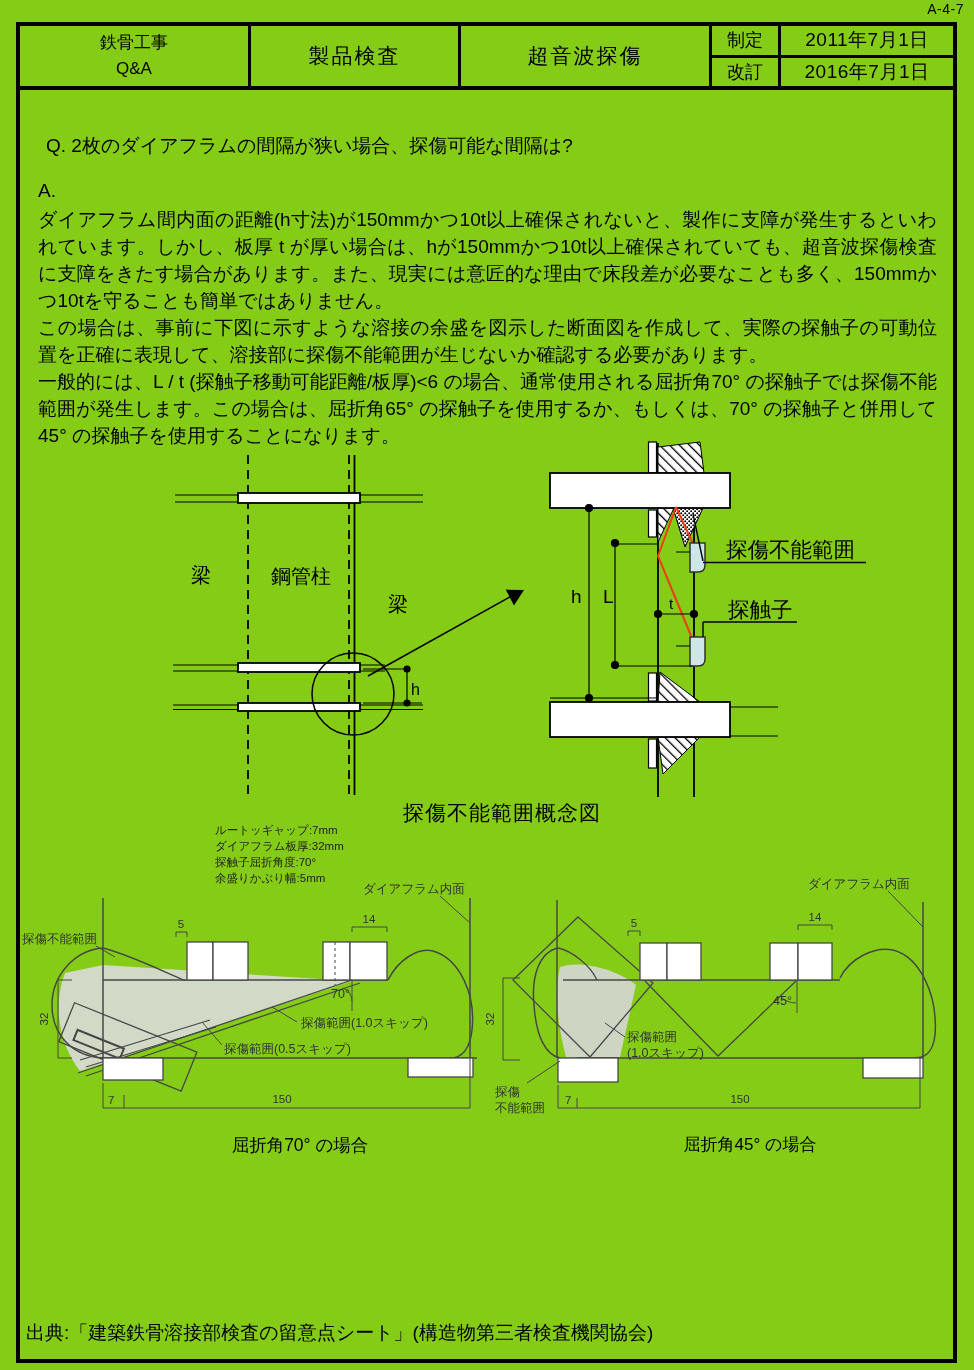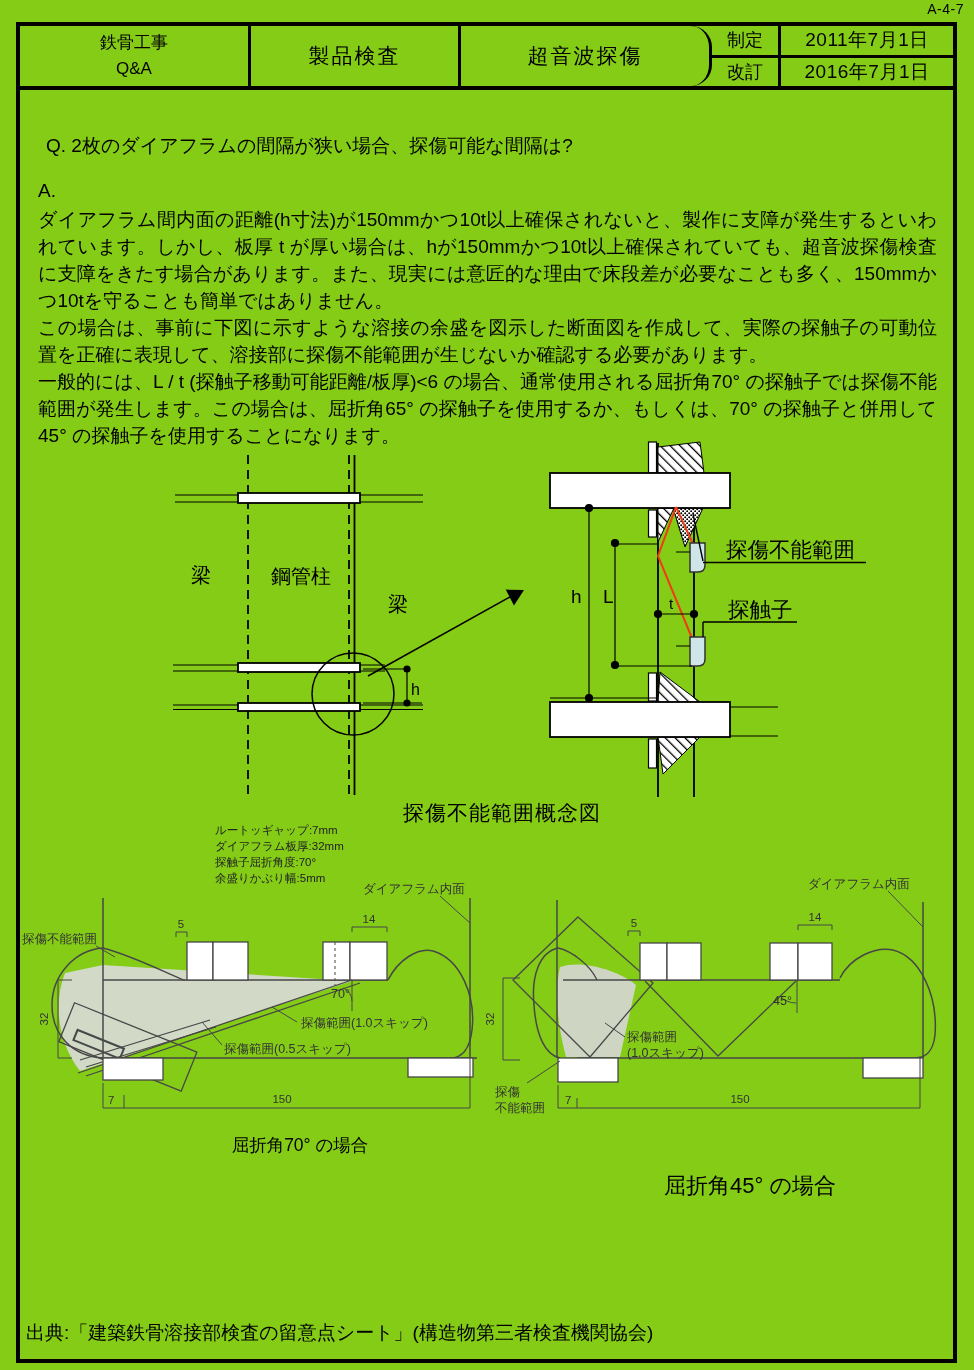--- a/index.html
+++ b/index.html
@@ -7,36 +7,36 @@
   .page {
     position:relative; width:974px; height:1370px; background:#84cc16;
     font-family:"Liberation Sans","DejaVu Sans",sans-serif; color:#000; overflow:hidden;
   }
   .doc-number { position:absolute; top:1px; right:10px; font-size:14px; letter-spacing:.5px; }
   .frame { position:absolute; left:16px; top:22px; width:941px; height:1341px; border:4px solid #000; }
   .header { position:absolute; left:20px; top:26px; width:933px; height:64px; border-bottom:4px solid #000; display:flex; }
   .hc { display:flex; align-items:center; justify-content:center; }
   .hc.c1 { width:231px; border-right:3px solid #000; flex-direction:column; font-size:17px; line-height:1.55; }
   .hc.c2 { width:210px; border-right:3px solid #000; font-size:21px; letter-spacing:2px; }
-  .hc.c3 { width:251px; border-right:3px solid #000; font-size:21px; letter-spacing:2px;border-radius:21px; }
+  .hc.c3 { width:251px; border-right:3px solid #000; font-size:21px; letter-spacing:2px; }
   .hgroup { flex:1; display:flex; flex-direction:column; }
   .hrow { flex:1; display:flex; }
   .hrow.bottom { border-top:3px solid #000; }
   .hlabel { width:69px; border-right:3px solid #000; display:flex; align-items:center; justify-content:center; font-size:18px; }
   .hvalue { flex:1; display:flex; align-items:center; justify-content:center; font-size:19px; letter-spacing:.5px; }
   .question { position:absolute; left:46px; top:133px; font-size:19px; }
   .answer-label { position:absolute; left:38px; top:180px; font-size:19px; }
   .answer-body { position:absolute; left:38px; top:206px; width:899px; font-size:19px; line-height:27px; text-align:justify; }
   .answer-body p { margin:0; }
   .fig-concept { position:absolute; left:20px; top:440px; }
   .fig-caption { position:absolute; left:267px; top:799px; width:470px; text-align:center; font-size:21px; letter-spacing:1px; }
   .notes { position:absolute; left:215px; top:822px; font-size:11.5px; line-height:16px; color:#222; }
   .fig-scan { position:absolute; left:20px; top:855px; }
   .caption-70 { position:absolute; left:180px; top:1133px; width:240px; text-align:center; font-size:17.5px; }
-  .caption-45 { position:absolute; left:630px; top:1171px; width:240px; text-align:center; font-size:22px; }
+  .caption-45 { position:absolute; left:630px; top:1133px; width:240px; text-align:center; font-size:17px; }
   .source { position:absolute; left:26px; top:1320px; font-size:19px; }
   svg text { font-family:"Liberation Sans","DejaVu Sans",sans-serif; }
 </style>
 </head>
 <body>
 
 <div class="page">
 
   <div class="doc-number">A-4-7</div>
   <div class="frame"></div>

